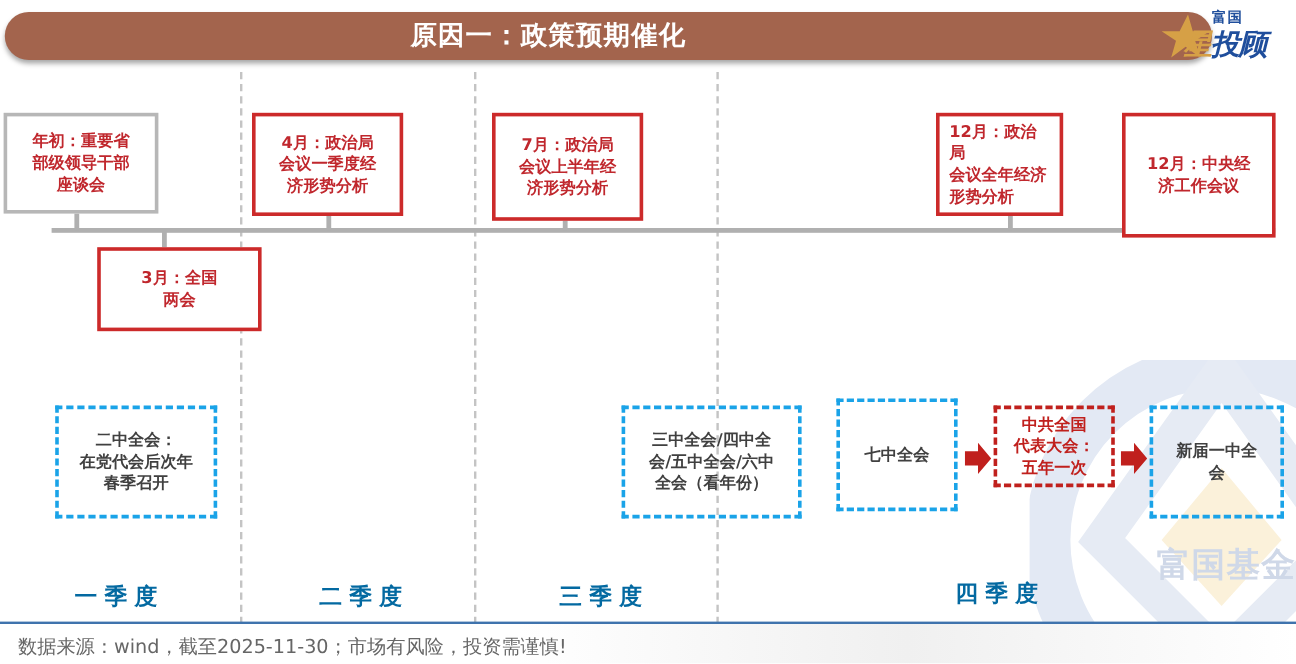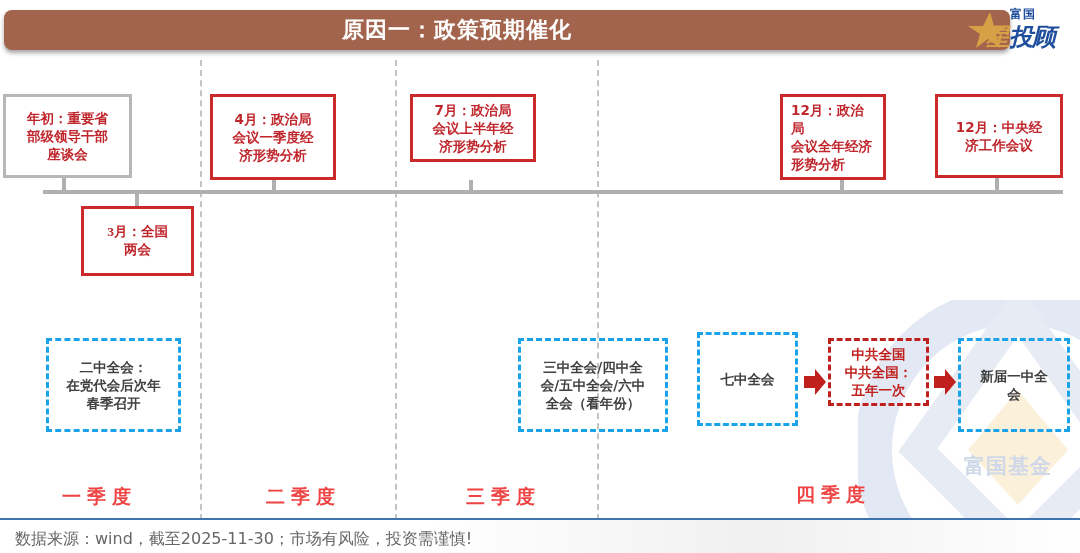--- a/index.html
+++ b/index.html
@@ -1,21 +1,21 @@
 <!DOCTYPE html>
 <html><head>
 <meta charset="utf-8">
 <style>
   * { box-sizing: border-box; margin: 0; padding: 0; }
   html, body { width: 1080px; height: 553px; overflow: hidden; background: #ffffff; }
   body { position: relative; font-family: "DejaVu Sans", "Liberation Sans", sans-serif; }
 
   .title-bar {
     position: absolute; left: 4px; top: 10px; width: 1006px; height: 40px;
-    background: #a3644d; border-radius: 8px;
+    background: #a3644d; border-radius: 20px;
     box-shadow: 0 3px 4px rgba(0,0,0,0.35);
     display: flex; align-items: center; justify-content: center;
   }
   .title-bar span {
     color: #ffffff; font-size: 22px; font-weight: bold; letter-spacing: 1px;
     transform: translateX(-50px);
   }
 
   .logo { position: absolute; left: 968px; top: 4px; width: 110px; height: 50px; }
   .logo .star { position: absolute; left: 0; top: 6px; }
@@ -48,25 +48,25 @@
     color: #404040; font-size: 13.5px; font-weight: bold; line-height: 18px;
     padding: 4px 8px;
   }
   .dbox.red { border-color: #c0201d; color: #c0201d; }
 
   .arrow {
     position: absolute; width: 22px; height: 26px;
   }
 
   .quarter {
-    position: absolute; top: 484px; font-size: 19px; font-weight: bold; color: #ef4444; letter-spacing: 6px;
+    position: absolute; top: 484px; font-size: 19px; font-weight: bold; color: #0369a1; letter-spacing: 6px;
   }
 
   .watermark { position: absolute; left: 858px; top: 300px; width: 222px; height: 220px; overflow: hidden; }
-  .wm-text { position: absolute; left: 964px; top: 452px; font-size: 21px; font-weight: bold; color: #cfd8e8; letter-spacing: 1px; }
+  .wm-text { position: absolute; left: 964px; top: 452px; font-size: 28px; font-weight: bold; color: #cfd8e8; letter-spacing: 1px; }
 
   .footer-line { position: absolute; left: 0; top: 518px; width: 1080px; height: 2px; background: #3f73ad; }
   .footer {
     position: absolute; left: 0; top: 520px; width: 1080px; height: 33px;
     background: linear-gradient(to right, #ffffff 0%, #ffffff 40%, #f0f0f0 70%, #ffffff 100%);
   }
   .footer span { position: absolute; left: 15px; top: 9px; font-size: 16px; color: #666; }
 </style>
 </head>
 <body>
@@ -102,48 +102,48 @@
 <div class="tick" style="left:840px;top:180px;height:12px;"></div>
 <div class="tick" style="left:995px;top:178px;height:14px;"></div>
 
 <div class="evbox grey" style="left:3px;top:94px;width:129px;height:84px;">
   <div>
       <div>年初：重要省</div>
       <div>部级领导干部</div>
       <div>座谈会</div>
     </div>
 </div>
-<div class="evbox" style="left:81px;top:206px;width:113px;height:70px;font-family:Liberation Serif, serif;">
+<div class="evbox" style="left:81px;top:206px;width:137px;height:70px;">
   <div>
       <div>3月：全国</div>
       <div>两会</div>
     </div>
 </div>
 <div class="evbox" style="left:210px;top:94px;width:126px;height:86px;">
   <div>
       <div>4月：政治局</div>
       <div>会议一季度经</div>
       <div>济形势分析</div>
     </div>
 </div>
-<div class="evbox" style="left:410px;top:94px;width:126px;height:68px;">
+<div class="evbox" style="left:410px;top:94px;width:126px;height:90px;">
   <div>
       <div>7月：政治局</div>
       <div>会议上半年经</div>
       <div>济形势分析</div>
     </div>
 </div>
 <div class="evbox" style="left:780px;top:94px;width:106px;height:86px;">
   <div style="text-align:left;">
       <div>12月：政治局</div>
       <div>会议全年经济</div>
       <div>形势分析</div>
     </div>
 </div>
-<div class="evbox" style="left:935px;top:94px;width:128px;height:84px;">
+<div class="evbox" style="left:935px;top:94px;width:128px;height:104px;">
   <div>
       <div>12月：中央经</div>
       <div>济工作会议</div>
     </div>
 </div>
 
 <div class="dbox" style="left:46px;top:338px;width:135px;height:94px;">
   <div>
       <div>二中全会：</div>
       <div>在党代会后次年</div>
@@ -161,21 +161,21 @@
   <div>
       <div>七中全会</div>
     </div>
 </div>
 <svg class="arrow" style="left:804px;top:369px;" viewBox="0 0 22 26">
   <polygon points="0,7 11,7 11,0 22,13 11,26 11,19 0,19" fill="#c0201d"></polygon>
 </svg>
 <div class="dbox red" style="left:828px;top:338px;width:101px;height:68px;">
   <div>
       <div>中共全国</div>
-      <div>中共全国：</div>
+      <div>代表大会：</div>
       <div>五年一次</div>
     </div>
 </div>
 <svg class="arrow" style="left:934px;top:369px;" viewBox="0 0 22 26">
   <polygon points="0,7 11,7 11,0 22,13 11,26 11,19 0,19" fill="#c0201d"></polygon>
 </svg>
 <div class="dbox" style="left:958px;top:338px;width:112px;height:94px;">
   <div>
       <div>新届一中全</div>
       <div>会</div>

